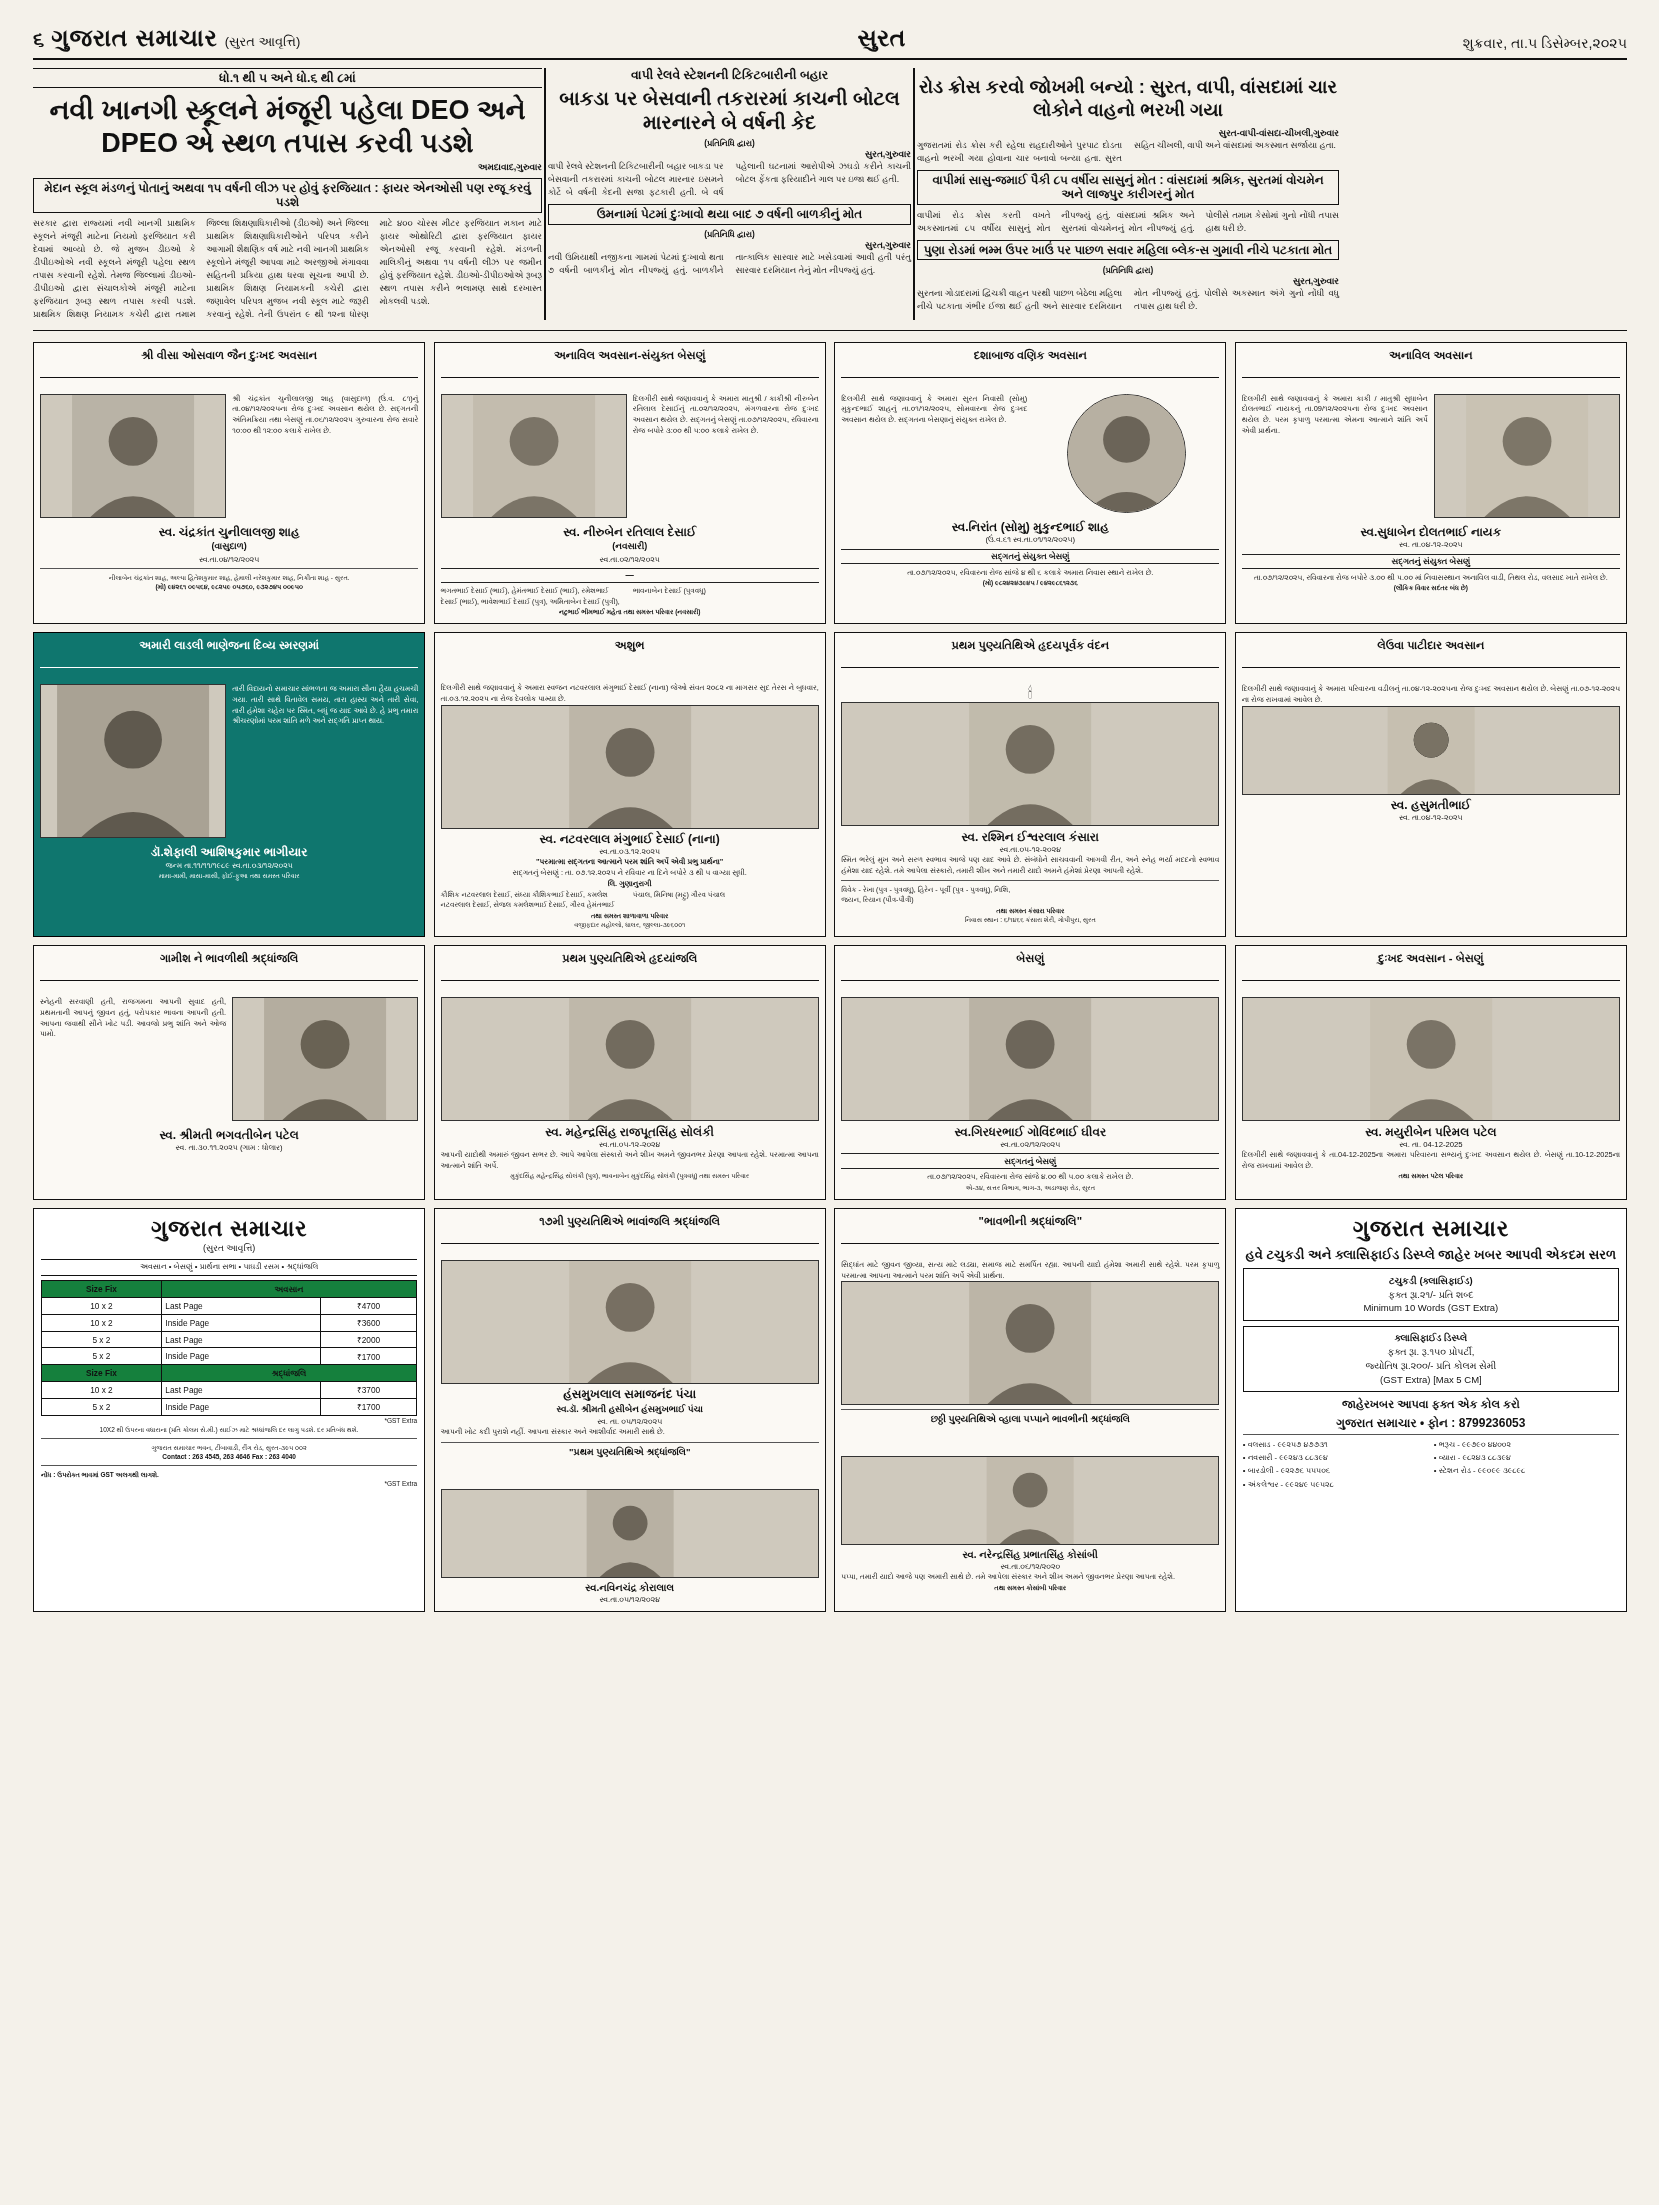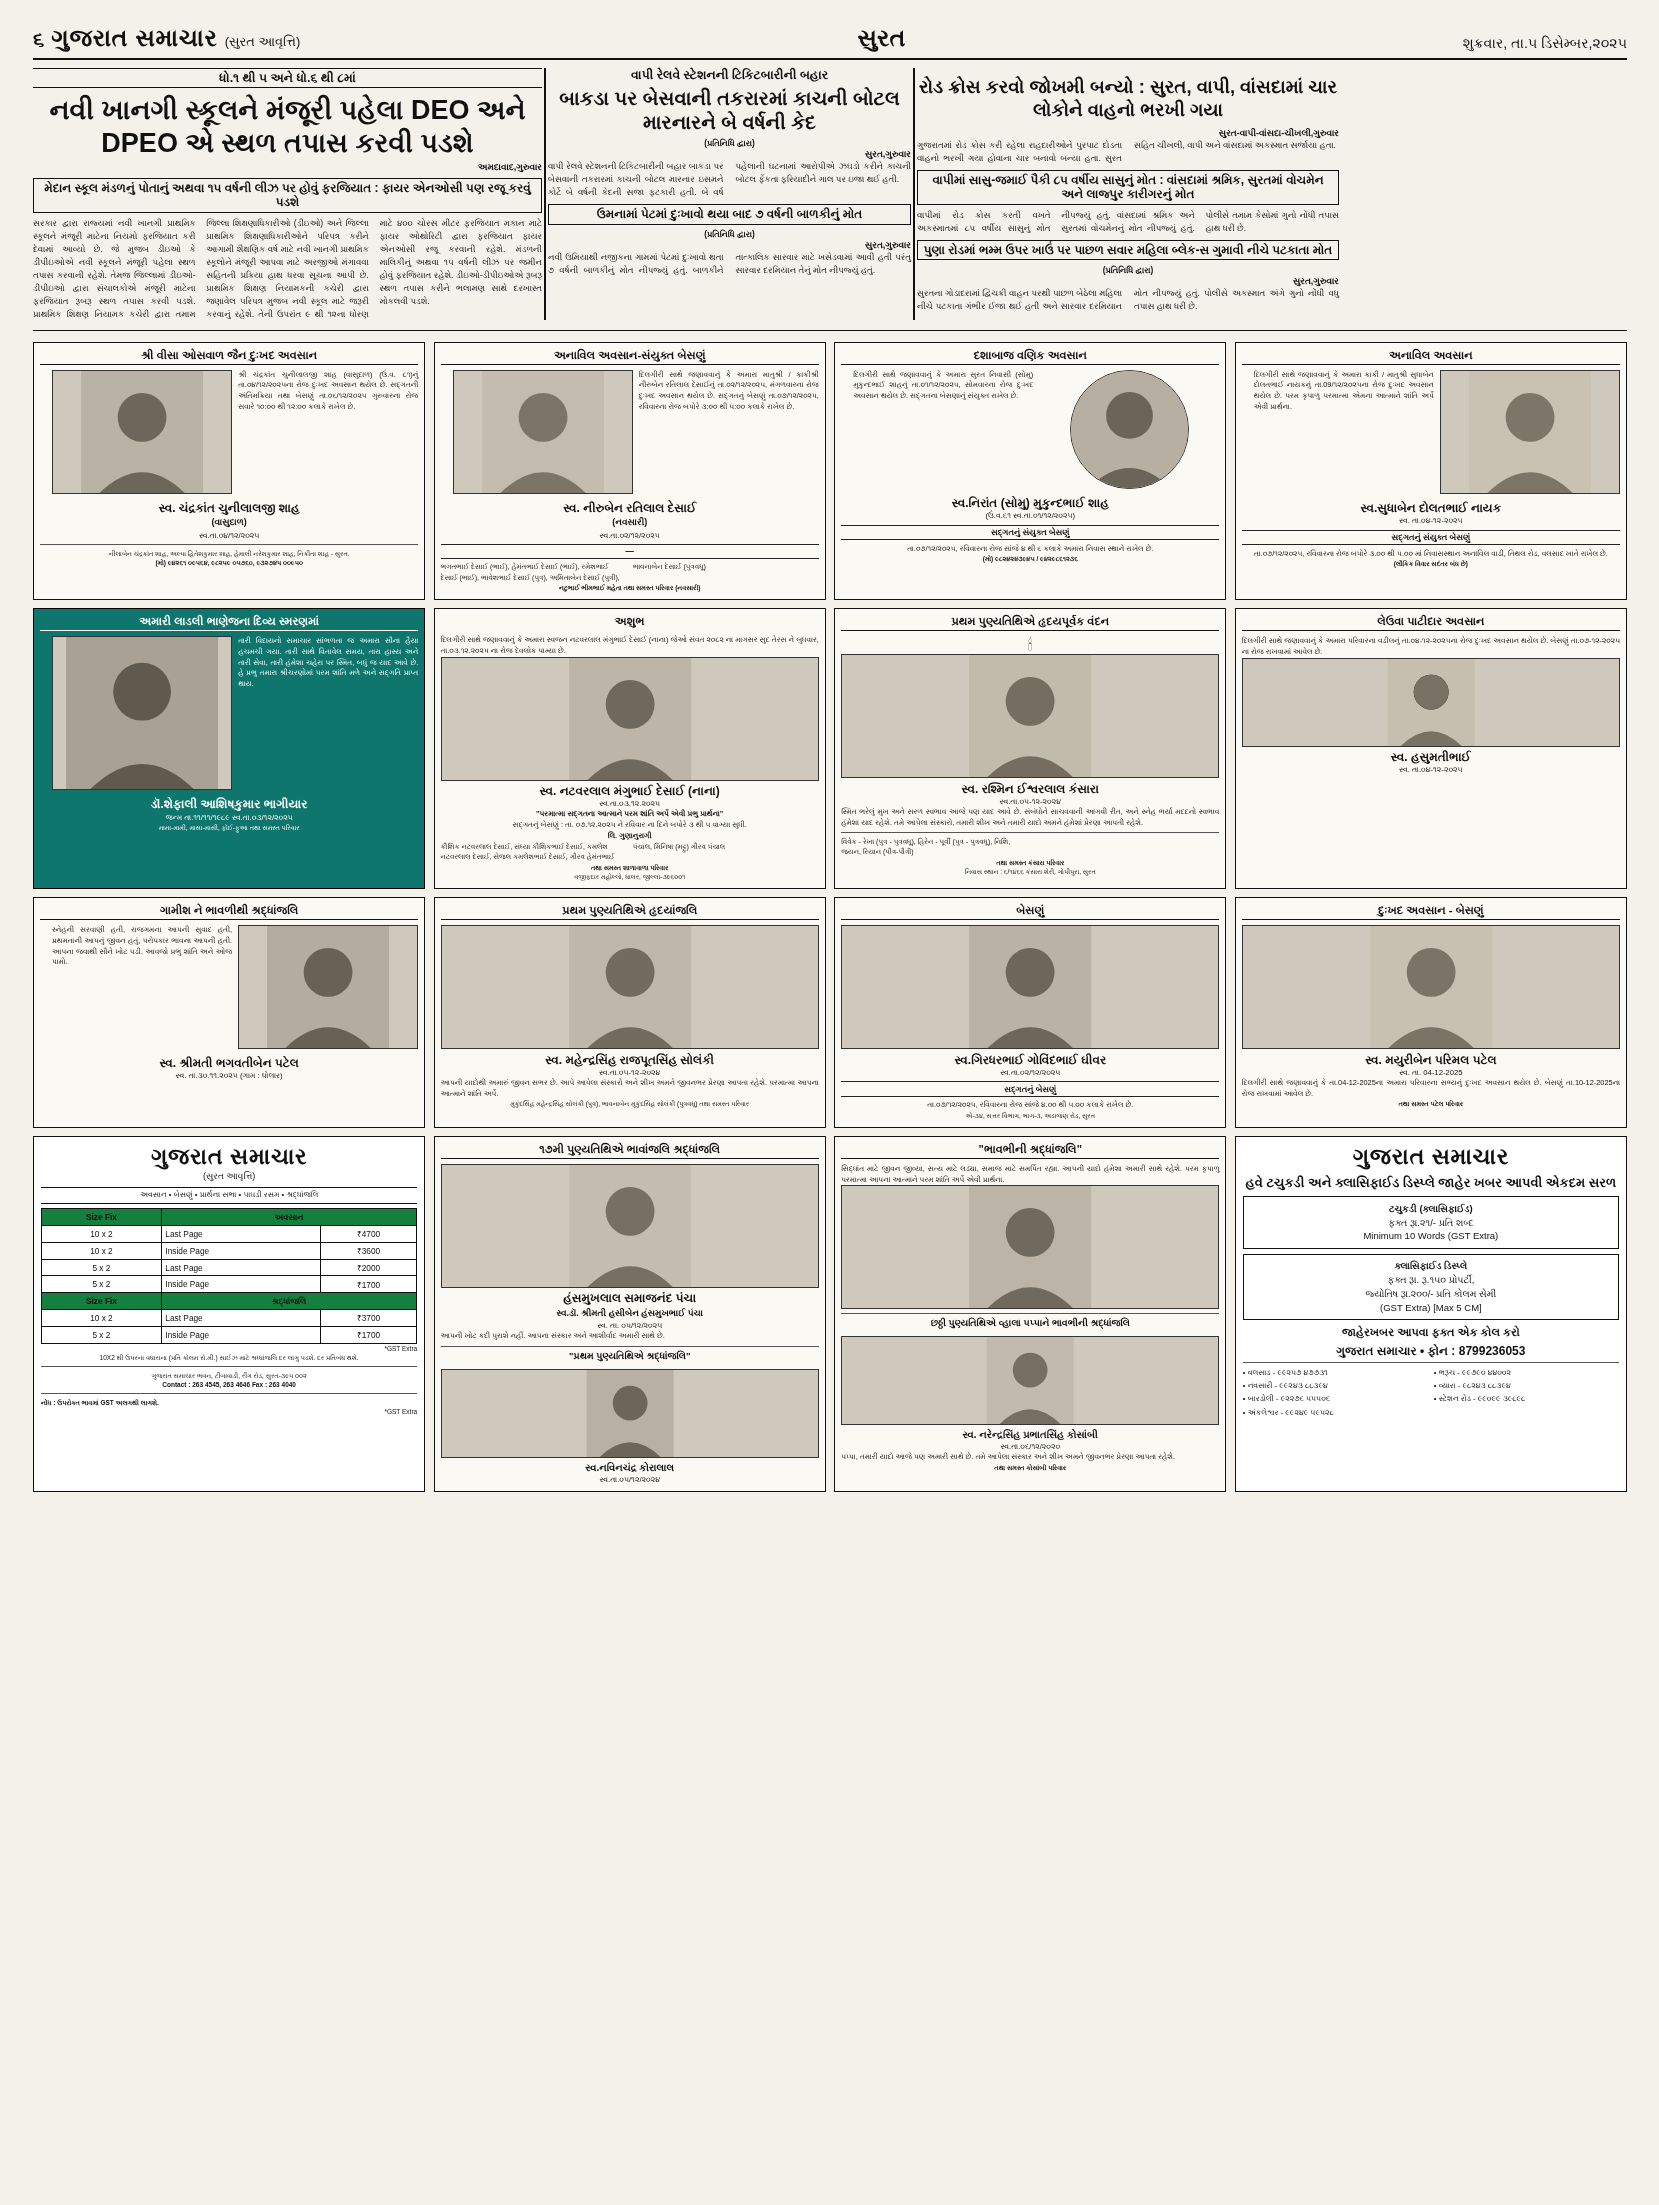--- a/index.html
+++ b/index.html
@@ -65,39 +65,39 @@
     border:1.2px solid #111;
     background:#fbf9f4;
     padding:6px;
     position:relative;
     overflow:hidden;
   }
   .ad.dark { background:#0f766e; color:#fff; border-color:#000; }
   .ad.dark .ad-title { color:#fff; }
   .ad-title {
     text-align:center; font-size:11.3px; font-weight:bold;
-    border-bottom:1.2px solid currentColor; padding-bottom:2px; margin-bottom:5px;
+    border-bottom:1.2px solid currentColor; padding-bottom:15px; margin-bottom:16px;
   }
   .ad-title.plain { border:none; }
   .ad-sub { text-align:center; font-size:9px; font-weight:bold; margin:2.4px 0; }
   .ad-text { font-size:7.4px; line-height:1.45; text-align:justify; }
   .ad-text.center { text-align:center; }
   .ad-name { text-align:center; font-size:12px; font-weight:bold; margin-top:3.6px; }
   .ad-date { text-align:center; font-size:7.7px; margin-top:1.2px; }
   .portrait {
     width:100%; height:124px; background:#cfc9bd;
     border:1.2px solid #333; margin:0 auto 3.6px;
     display:flex; align-items:center; justify-content:center;
     overflow:hidden;
   }
   .portrait.round { border-radius:50%; width:119px; height:119px; }
   .portrait.small { height:89px; }
   .portrait.tall { height:154px; }
   .face { width:100%; height:100%; }
-  .flex-row { display:flex; gap:6px;margin-left:12px; }
+  .flex-row { display:flex; gap:6px; }
   .col { flex:1; }
   .divider { border-top:0.6px solid #555; margin:3.6px 0; }
   .mini-head {
     text-align:center; font-size:8.3px; font-weight:bold;
     border-top:0.6px solid #222; border-bottom:0.6px solid #222;
     padding:1.2px 0; margin:3.6px 0;
   }
   .names-cols { column-count:2; column-gap:6px; font-size:7.1px; line-height:1.5; }
   .tiny { font-size:6.5px; line-height:1.45; }
   .center { text-align:center; }

